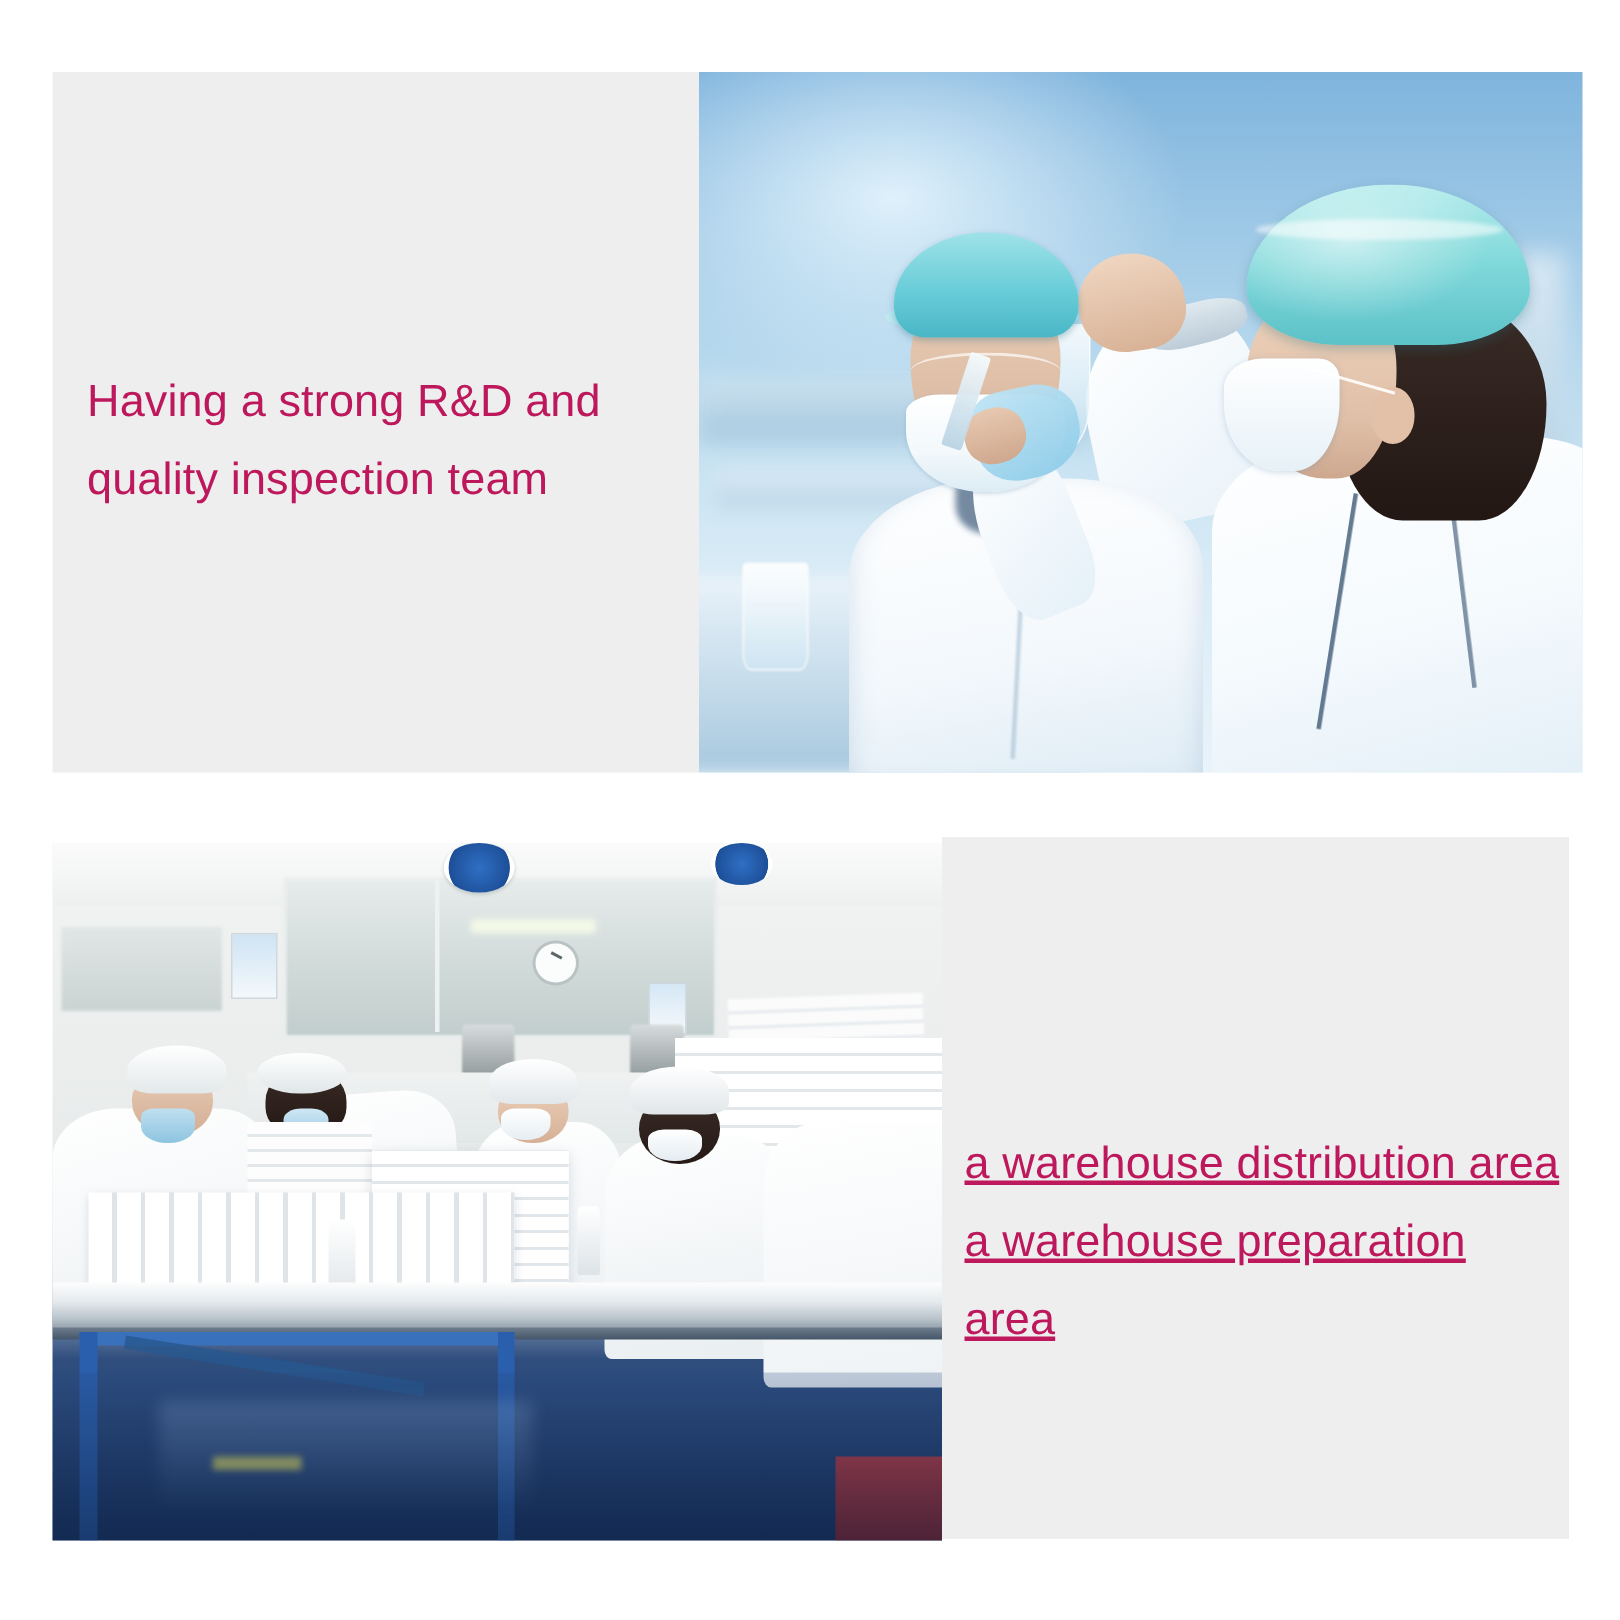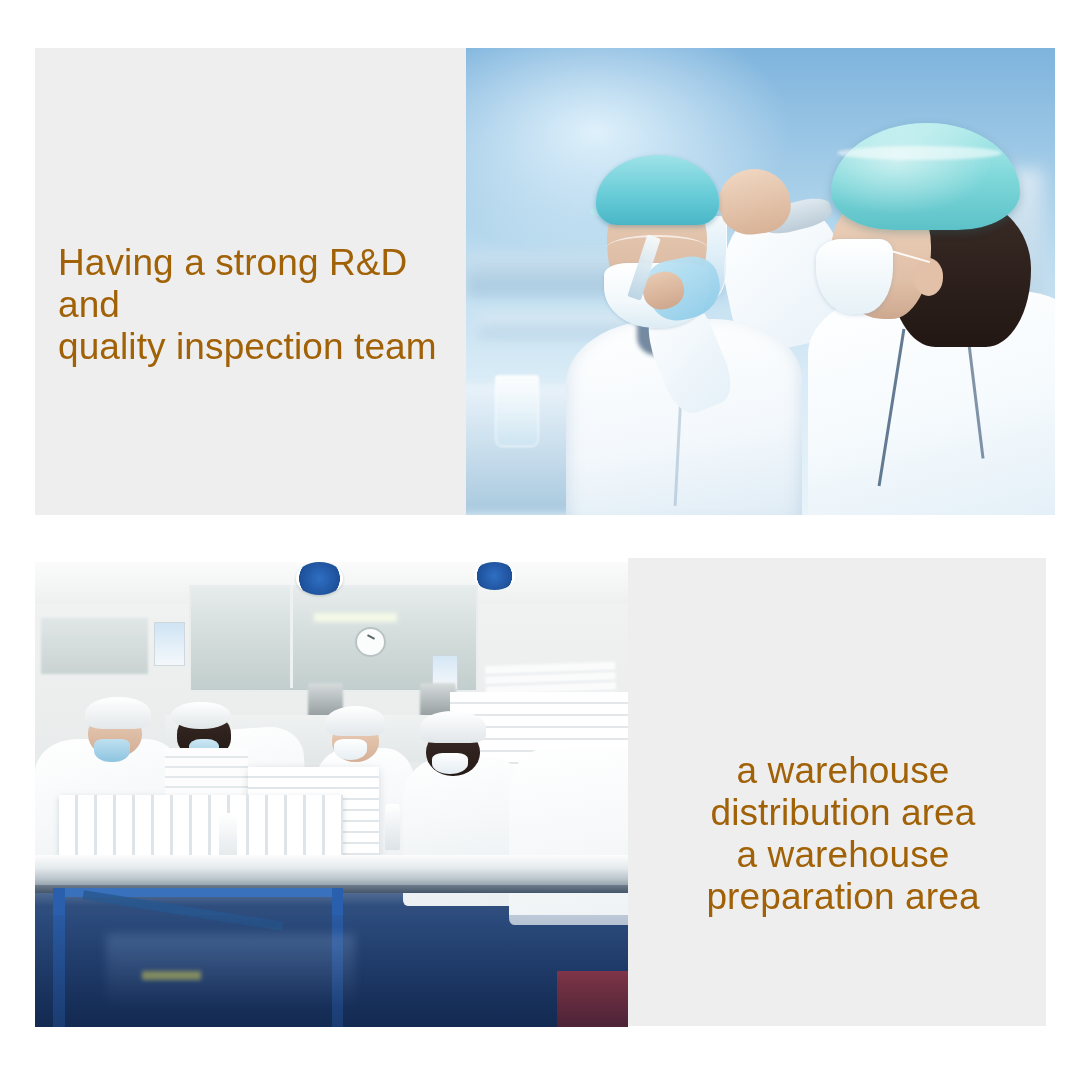--- a/index.html
+++ b/index.html
@@ -12,28 +12,28 @@
     position:relative;
   }
   .stage{position:relative;width:1080px;height:1080px;background:#fff;}
 
   
   .panel{position:absolute;background:#eeeeee;}
   .photo{position:absolute;overflow:hidden;}
 
   .caption{
     position:absolute;
-    color:#a16207;
-    font-size:37px;
-    line-height:42px;
+    color:#be185d;
+    font-size:30px;
+    line-height:52px;
     font-weight:300;
     letter-spacing:.1px;
     white-space:pre-line;
   }
-  .caption.right{text-align:center;}
+  .caption.right{text-align:left;text-decoration:underline;}
 
   
   #photo-lab{left:466px;top:48px;width:589px;height:467px;
     background:
       radial-gradient(ellipse 55% 45% at 22% 18%, rgba(235,248,255,.85) 0%, rgba(235,248,255,0) 60%),
       linear-gradient(180deg,#7fb4dd 0%,#9dc8e6 22%,#bcdcef 45%,#d8ebf6 70%,#e8f3fa 100%);
   }
   
   #lab-shelf{position:absolute;left:0;top:44%;width:44%;height:9%;
     background:linear-gradient(180deg,#cfe3f0,#9fc2da);

